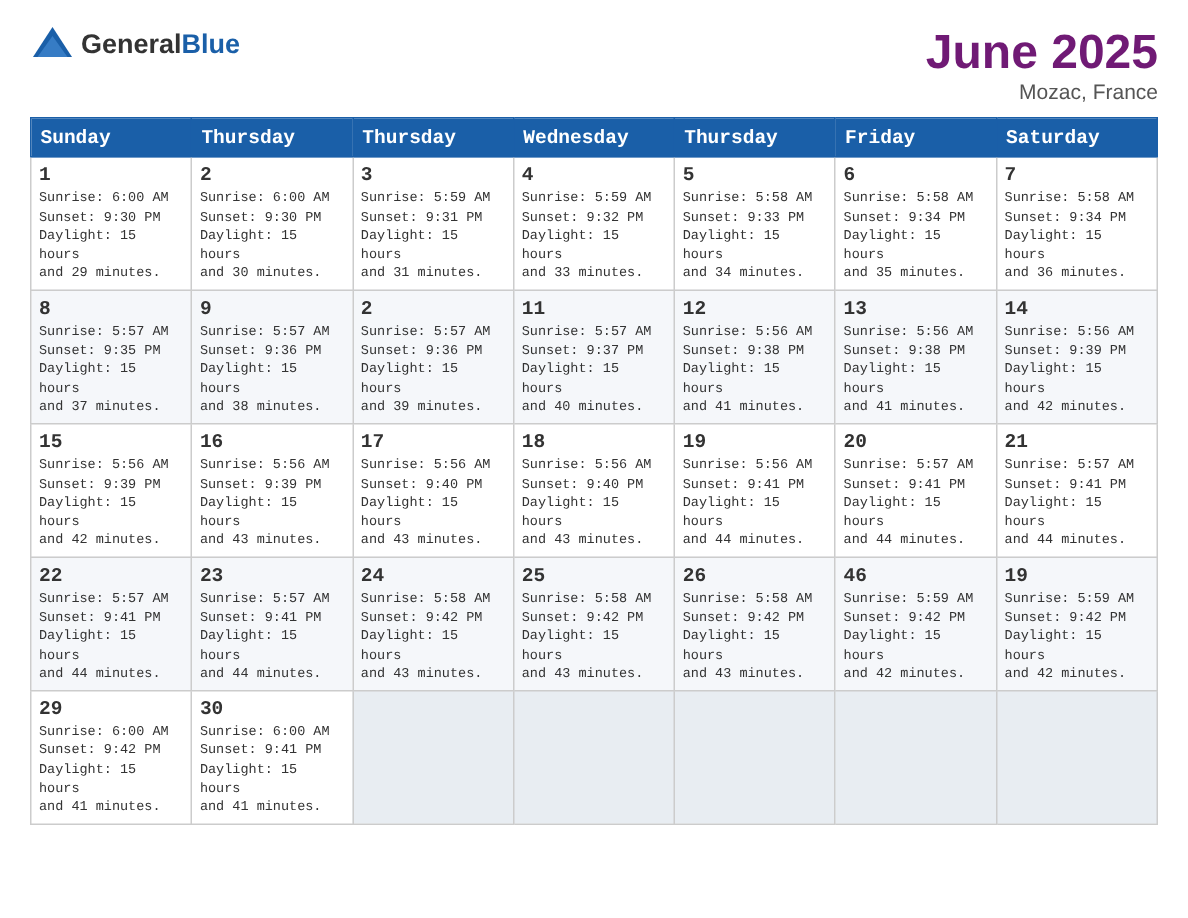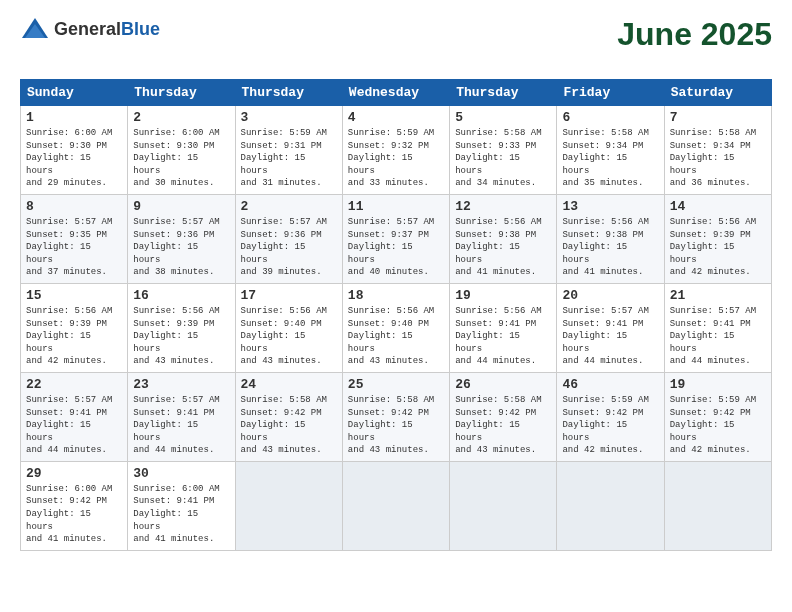--- a/index.html
+++ b/index.html
@@ -13,34 +13,34 @@
     .page {
       width: 792px;
       height: 612px;
       padding: 16px 20px;
       background: #fff;
     }
     .header {
       display: flex;
       justify-content: space-between;
       align-items: flex-start;
-      margin-bottom: 26px;
+      margin-bottom: 9px;
     }
     .logo {
       display: flex;
       align-items: center;
       gap: 4px;
     }
     .title-section {
       text-align: right;
     }
     .month-title {
       font-size: 32px;
       font-weight: bold;
-      color: #14532d;
+      color: #701a75;
     }
     .location {
       font-size: 14px;
       color: #555;
     }
     .calendar {
       width: 100%;
       border-collapse: collapse;
       table-layout: fixed;
       font-family: Liberation Mono, monospace;
@@ -93,20 +93,21 @@
       <svg width="30" height="26" viewBox="0 0 30 26">
         <polygon points="15,2 28,22 2,22" fill="#1a5fa8"></polygon>
         <polygon points="15,8 25,22 5,22" fill="#4a90d9" opacity="0.6"></polygon>
       </svg>
       <div>
         <span style="font-size:18px;font-weight:bold;color:#333;">General</span><span style="font-size:18px;font-weight:bold;color:#1a5fa8;">Blue</span>
       </div>
     </div>
     <div class="title-section">
       <div class="month-title">June 2025</div>
+      <div class="location">Mozac, France</div>
     </div>
   </div>
 
   <table class="calendar">
     <thead>
       <tr>
       <th>Sunday</th>
           <th>Thursday</th>
           <th>Thursday</th>
           <th>Wednesday</th>

